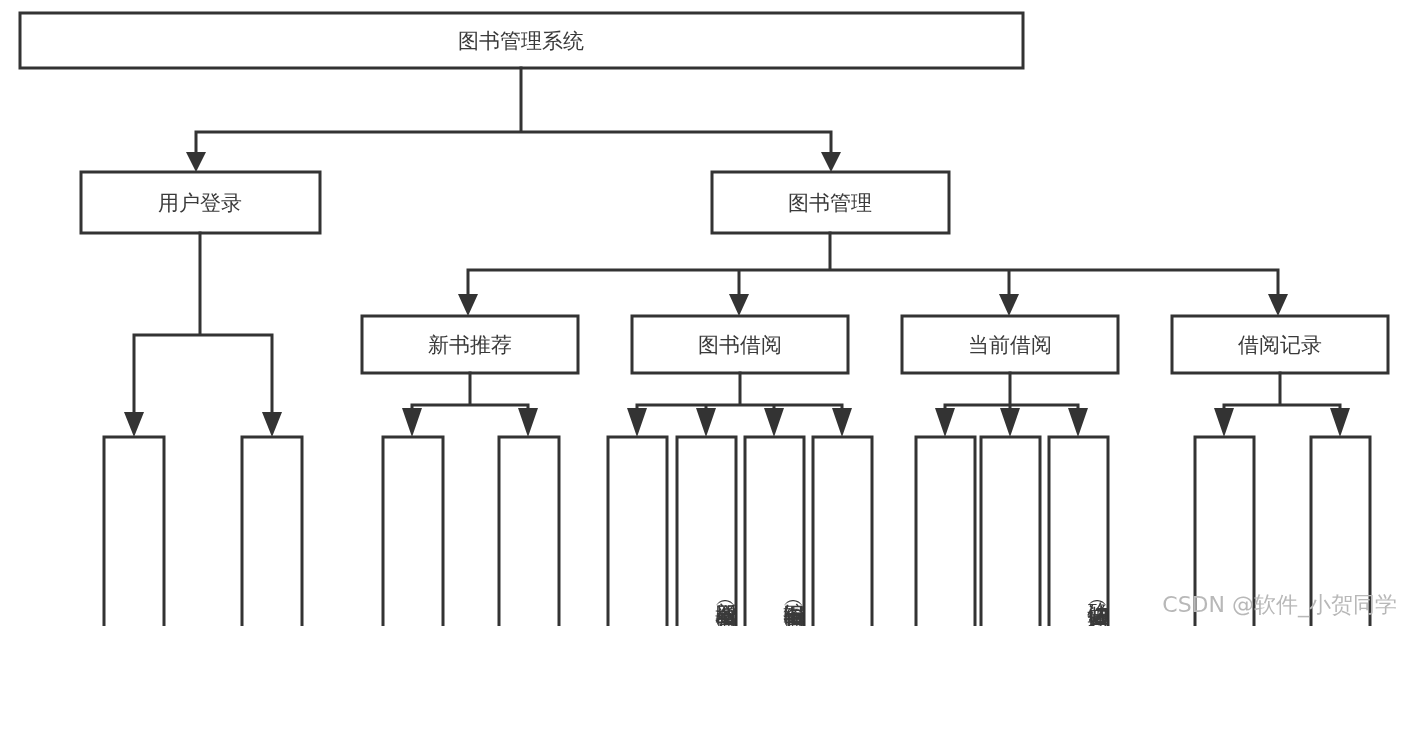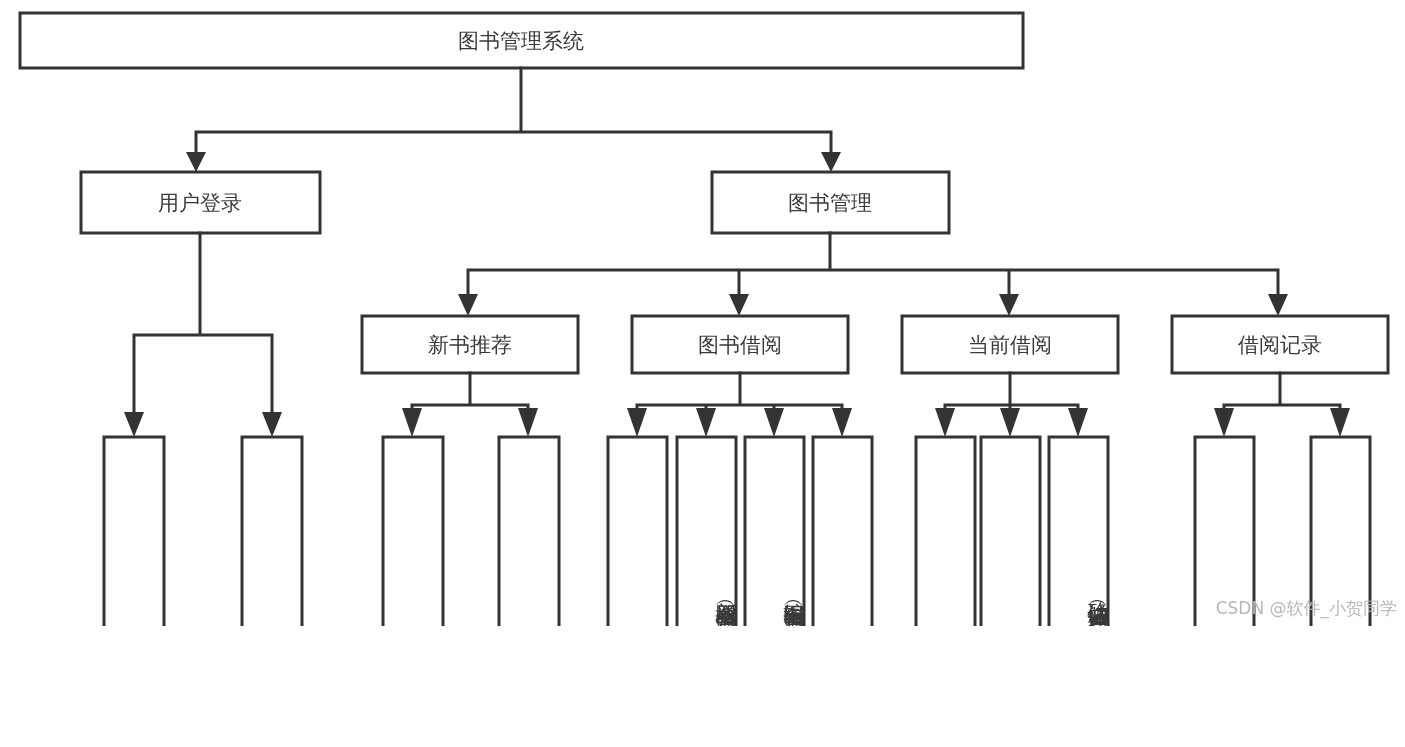--- a/index.html
+++ b/index.html
@@ -59,21 +59,21 @@
     align-items: flex-start;
     justify-content: center;
     pointer-events: none;
     white-space: nowrap;
   }
   .watermark {
     position: absolute;
     right: 8px;
     bottom: 6px;
     font-family: "DejaVu Sans", "Liberation Sans", sans-serif;
-    font-size: 17px;
+    font-size: 22px;
     color: #b8b8b8;
     white-space: nowrap;
   }
 </style>
 </head>
 <body>
 
 <div id="canvas">
 
   <svg class="diagram" viewBox="0 0 1405 747">

